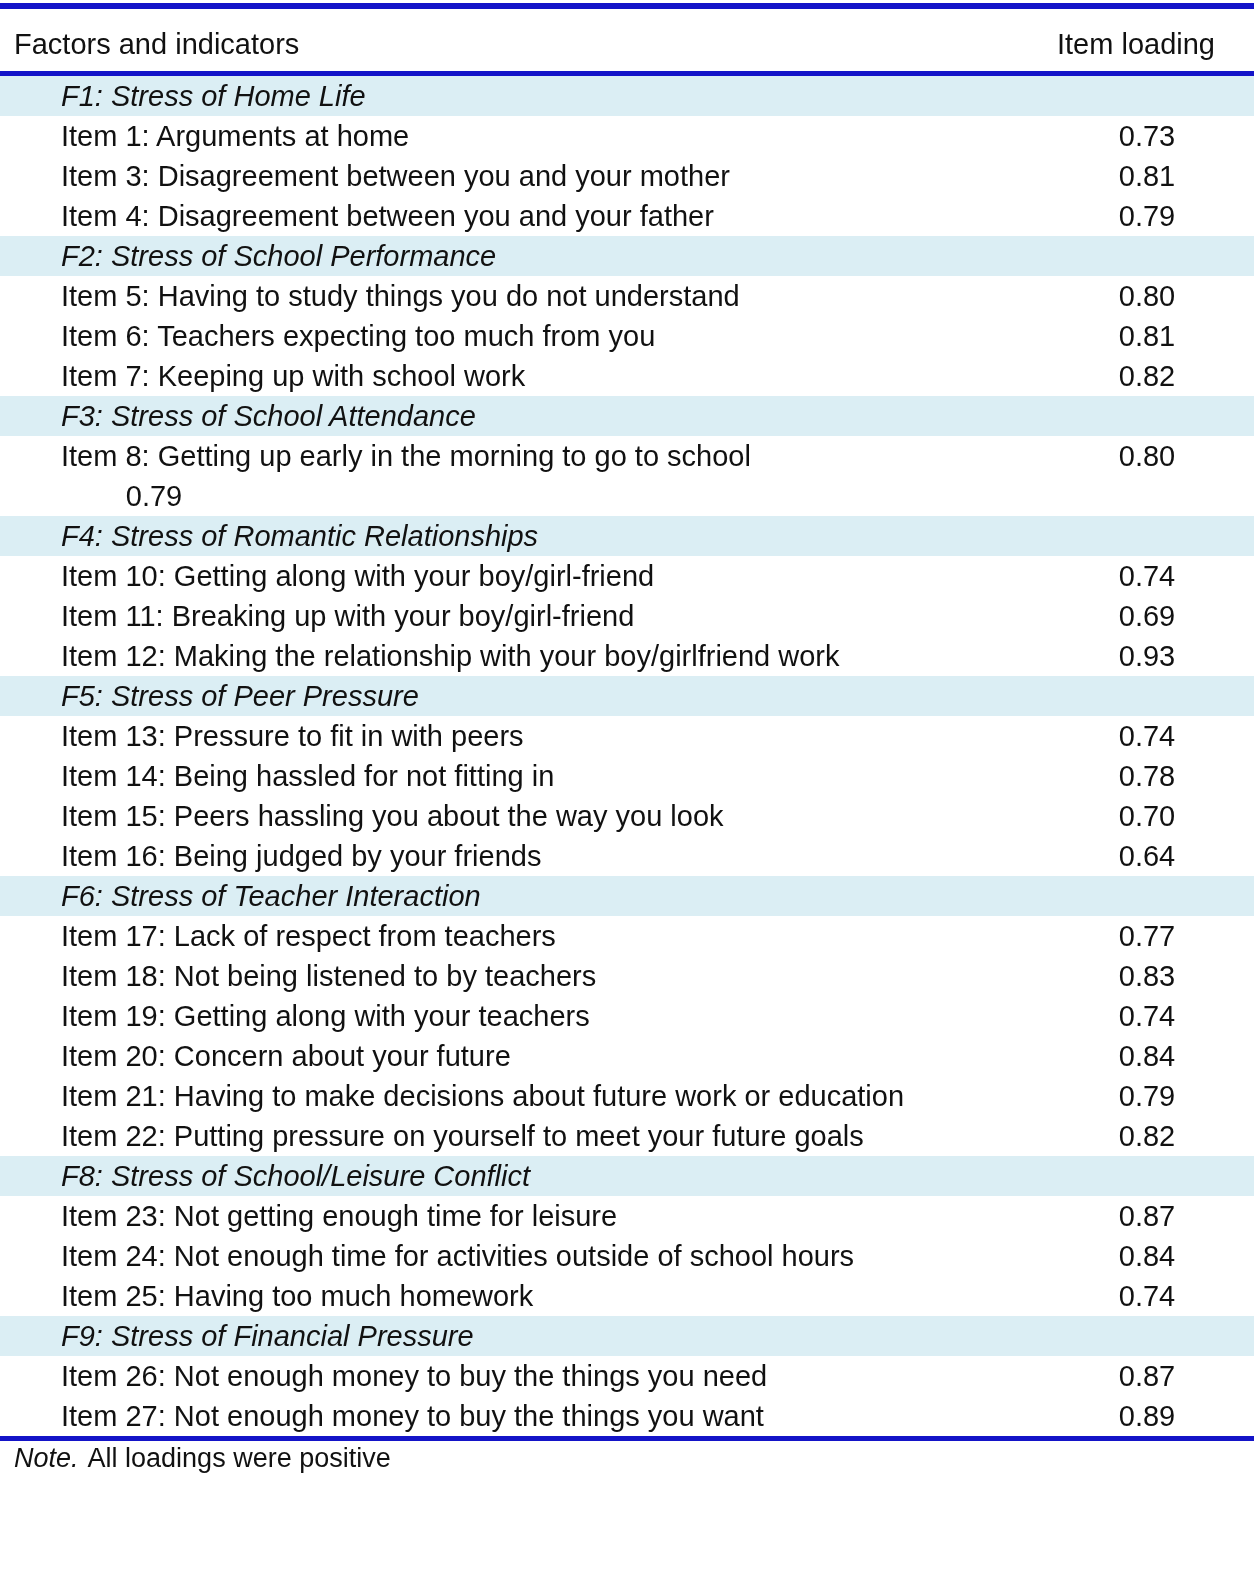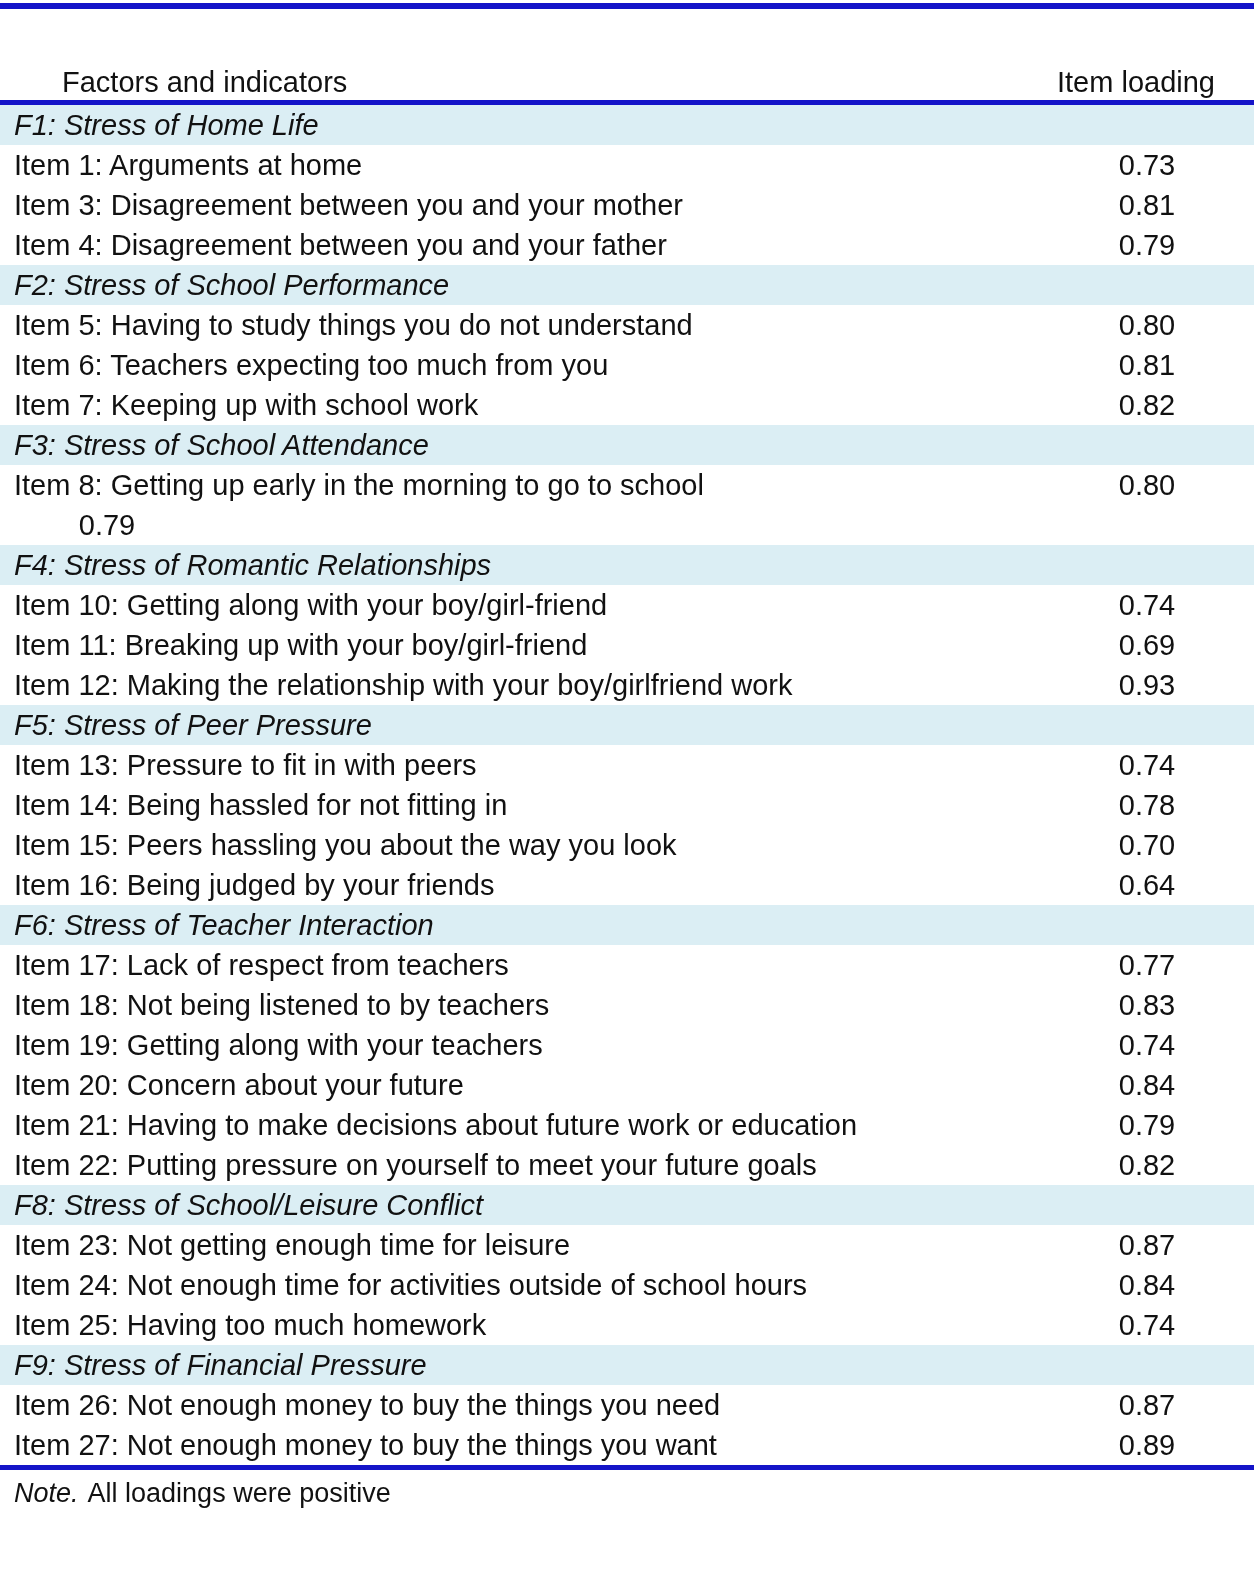--- a/index.html
+++ b/index.html
@@ -11,43 +11,43 @@
     font-family: "Liberation Sans", sans-serif;
     color: #111111;
     overflow: hidden;
     box-sizing: border-box;
   }
   .rule { width: 100%; background: var(--accent, #1414c8); }
   .rule.top { margin-top: 3px; height: 6px; }
   .rule.mid { height: 5px; }
   .rule.bottom { height: 5px; }
   .header-row {
-    height: 91px;
+    height: 62px;
     display: flex;
-    align-items: flex-end;
+    align-items: center;
     padding-top: 9px;
     box-sizing: border-box;
     font-size: 29px;
     line-height: 1.2;
-    margin-left: 48px;
   }
   .header-row .h-label { flex: 1 1 auto; padding-left: 14px; }
   .header-row .h-loading { flex: 0 0 auto; text-align: right; padding-right: 39px; }
   .row {
     height: 40px;
     display: flex;
     align-items: center;
     font-size: 29px;
     box-sizing: border-box;
+    padding-left: 47px;
   }
   .cell.label { flex: 1 1 auto; padding-left: 14px; white-space: nowrap; overflow: hidden; }
   .cell.loading { flex: 0 0 214px; width: 214px; text-align: center; }
   .factor-row { background: var(--band, #dbeef4); font-style: italic; }
   .note {
-    padding: 8px 0 0 14px;
+    padding: 2px 0 0 14px;
     font-size: 27px;
   }
   .note-prefix { font-style: italic; }
   .note-rest { margin-left: 9px; }
 </style>
 </head>
 <body>
 
 <div class="page">
   <div class="rule top"></div>

